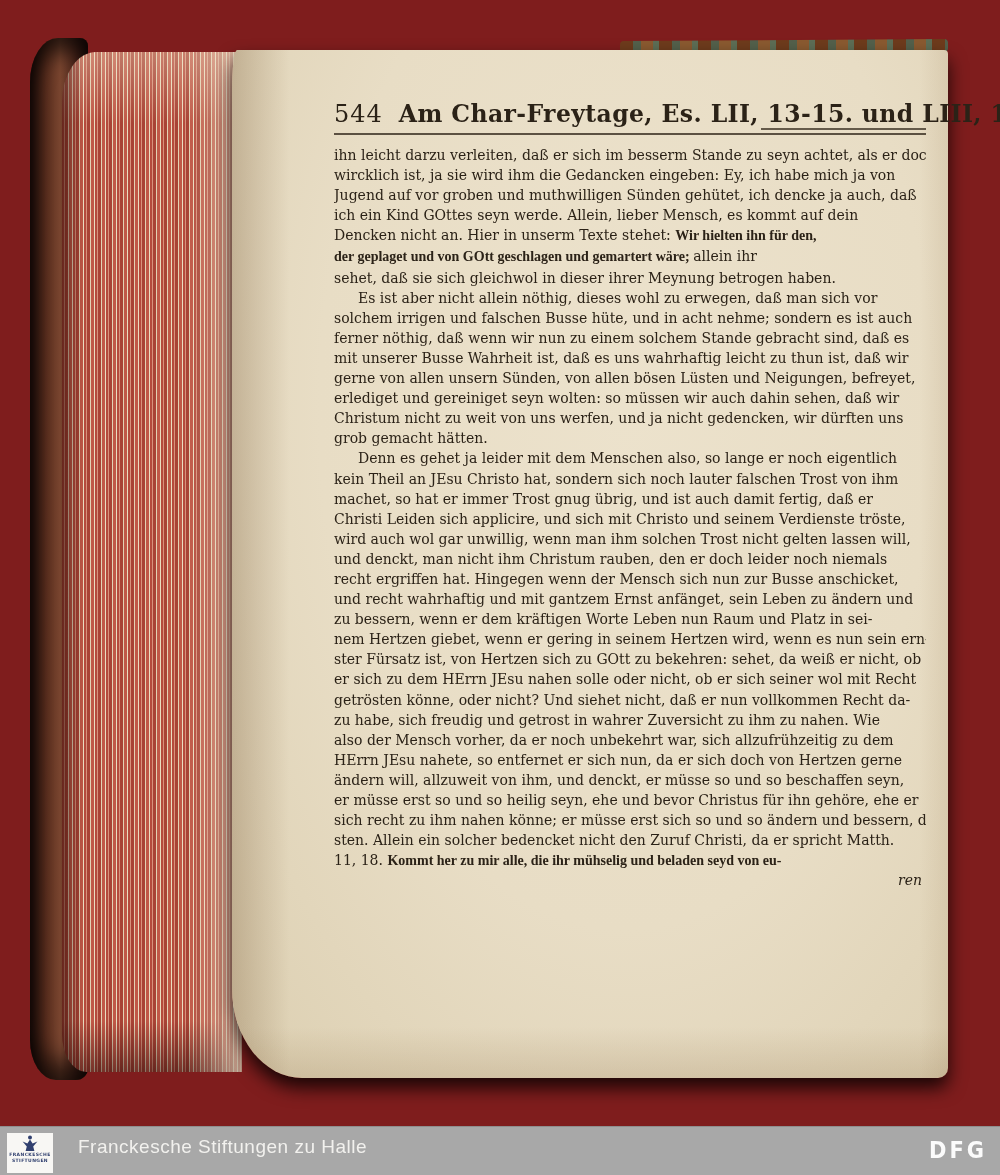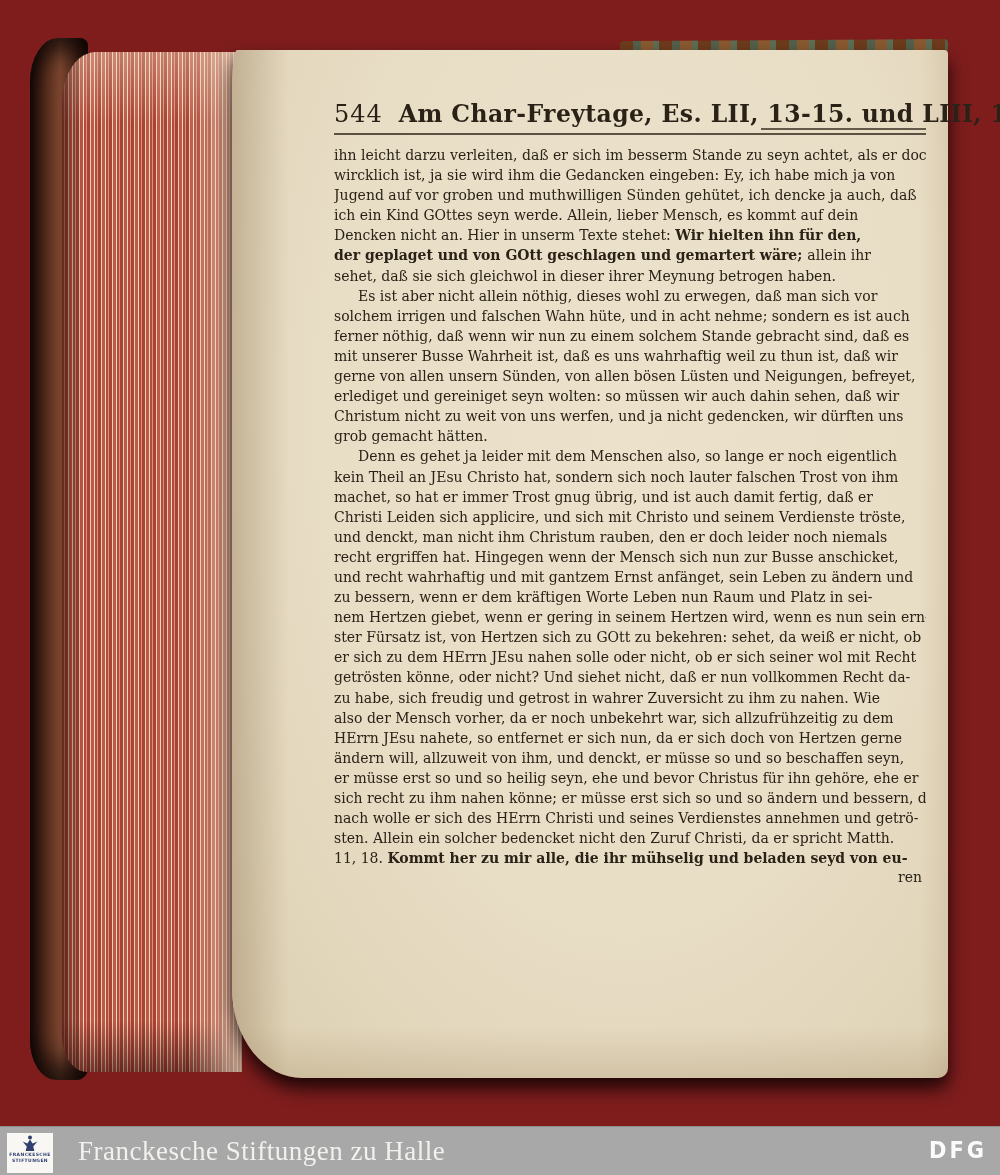--- a/index.html
+++ b/index.html
@@ -35,33 +35,33 @@
   .pg-header{display:flex;align-items:baseline;white-space:nowrap;color:var(--ink,#2b2217);}
   .pg-num{font-size:24px;letter-spacing:1px;margin-right:16px;}
   .pg-title{font-size:23.5px;font-weight:bold;letter-spacing:.4px;}
   .pg-rule{position:relative;border-bottom:2.5px solid rgba(44,34,22,.75);margin-top:5px;}
   .pg-rule::after{content:"";position:absolute;right:0;top:-5px;width:165px;
                   border-top:2.5px solid rgba(44,34,22,.7);}
 
   .pg-body{margin-top:10px;color:var(--ink,#2b2217);font-size:14px;line-height:20.1px;}
   .line{white-space:nowrap;overflow:hidden;}
   .line.indent{text-indent:24px;}
-  .b{font-weight:bold;}
-  .catchword{text-align:right;color:var(--ink,#2b2217);font-size:14px;margin-top:1px;padding-right:4px;}
+  .b{font-weight:bold;font-family:Liberation Serif, serif;}
+  .catchword{text-align:right;color:var(--ink,#2b2217);font-size:14px;margin-top:1px;padding-right:4px;font-style:italic;}
 
   
   .footer-bar{position:absolute;left:0;right:0;top:1126px;height:49px;background:var(--bar,#a8a8a8);
               border-top:1px solid #8f8f8f;}
   .logo-box{position:absolute;left:7px;top:1133px;width:46px;height:40px;background:#f8f7f4;
             display:flex;flex-direction:column;align-items:center;justify-content:flex-start;
             padding-top:2px;box-sizing:border-box;z-index:3;}
   .logo-line{font-family:"DejaVu Sans",sans-serif;font-size:4.5px;line-height:5.6px;font-weight:bold;
              color:var(--blue,#31406f);letter-spacing:.4px;}
   .inst{position:absolute;left:78px;top:1136px;color:#f2f1ee;z-index:3;
-        font-family:Liberation Serif, serif;font-size:27px;letter-spacing:.5px;}
+        font-family:Liberation Sans, sans-serif;font-size:19px;letter-spacing:.5px;}
   .dfg{position:absolute;right:13px;top:1138px;color:#fbfbfb;z-index:3;
        font-family:"DejaVu Sans",sans-serif;font-weight:900;font-size:21px;letter-spacing:3px;
        transform:scaleY(1.12);}
 </style>
 </head>
 <body>
 
 <div class="stage">
 
   <div class="spine"></div>
@@ -76,46 +76,46 @@
     <div class="pg-rule"></div>
     <div class="pg-body">
         <div class="line"><span>ihn leicht darzu verleiten, daß er sich im besserm Stande zu seyn achtet, als er doch</span></div>
         <div class="line"><span>wircklich ist, ja sie wird ihm die Gedancken eingeben: Ey, ich habe mich ja von</span></div>
         <div class="line"><span>Jugend auf vor groben und muthwilligen Sünden gehütet, ich dencke ja auch, daß</span></div>
         <div class="line"><span>ich ein Kind GOttes seyn werde.  Allein, lieber Mensch, es kommt auf dein</span></div>
         <div class="line"><span>Dencken nicht an.  Hier in unserm Texte stehet: </span><span class="b">Wir hielten ihn für den,</span></div>
         <div class="line"><span class="b">der geplaget und von GOtt geschlagen und gemartert wäre; </span><span>allein ihr</span></div>
         <div class="line"><span>sehet, daß sie sich gleichwol in dieser ihrer Meynung betrogen haben.</span></div>
         <div class="line indent"><span>Es ist aber nicht allein nöthig, dieses wohl zu erwegen, daß man sich vor</span></div>
-        <div class="line"><span>solchem irrigen und falschen Wahn hüte, und in acht nehme; sondern es ist auch</span></div>
+        <div class="line"><span>solchem irrigen und falschen Busse hüte, und in acht nehme; sondern es ist auch</span></div>
         <div class="line"><span>ferner nöthig, daß wenn wir nun zu einem solchem Stande gebracht sind, daß es</span></div>
-        <div class="line"><span>mit unserer Busse Wahrheit ist, daß es uns wahrhaftig weil zu thun ist, daß wir</span></div>
+        <div class="line"><span>mit unserer Busse Wahrheit ist, daß es uns wahrhaftig leicht zu thun ist, daß wir</span></div>
         <div class="line"><span>gerne von allen unsern Sünden, von allen bösen Lüsten und Neigungen, befreyet,</span></div>
         <div class="line"><span>erlediget und gereiniget seyn wolten: so müssen wir auch dahin sehen, daß wir</span></div>
         <div class="line"><span>Christum nicht zu weit von uns werfen, und ja nicht gedencken, wir dürften uns</span></div>
         <div class="line"><span>grob gemacht hätten.</span></div>
         <div class="line indent"><span>Denn es gehet ja leider mit dem Menschen also, so lange er noch eigentlich</span></div>
         <div class="line"><span>kein Theil an JEsu Christo hat, sondern sich noch lauter falschen Trost von ihm</span></div>
         <div class="line"><span>machet, so hat er immer Trost gnug übrig, und ist auch damit fertig, daß er</span></div>
         <div class="line"><span>Christi Leiden sich applicire, und sich mit Christo und seinem Verdienste tröste,</span></div>
+        <div class="line"><span>wird auch wol gar unwillig, wenn man ihm solchen Trost nicht gelten lassen will,</span></div>
         <div class="line"><span>und denckt, man nicht ihm Christum rauben, den er doch leider noch niemals</span></div>
         <div class="line"><span>recht ergriffen hat.  Hingegen wenn der Mensch sich nun zur Busse anschicket,</span></div>
         <div class="line"><span>und recht wahrhaftig und mit gantzem Ernst anfänget, sein Leben zu ändern und</span></div>
         <div class="line"><span>zu bessern, wenn er dem kräftigen Worte Leben nun Raum und Platz in sei-</span></div>
         <div class="line"><span>nem Hertzen giebet, wenn er gering in seinem Hertzen wird, wenn es nun sein ern-</span></div>
         <div class="line"><span>ster Fürsatz ist, von Hertzen sich zu GOtt zu bekehren: sehet, da weiß er nicht, ob</span></div>
         <div class="line"><span>er sich zu dem HErrn JEsu nahen solle oder nicht, ob er sich seiner wol mit Recht</span></div>
         <div class="line"><span>getrösten könne, oder nicht?  Und siehet nicht, daß er nun vollkommen Recht da-</span></div>
         <div class="line"><span>zu habe, sich freudig und getrost in wahrer Zuversicht zu ihm zu nahen.  Wie</span></div>
         <div class="line"><span>also der Mensch vorher, da er noch unbekehrt war, sich allzufrühzeitig zu dem</span></div>
         <div class="line"><span>HErrn JEsu nahete, so entfernet er sich nun, da er sich doch von Hertzen gerne</span></div>
         <div class="line"><span>ändern will, allzuweit von ihm, und denckt, er müsse so und so beschaffen seyn,</span></div>
         <div class="line"><span>er müsse erst so und so heilig seyn, ehe und bevor Christus für ihn gehöre, ehe er</span></div>
         <div class="line"><span>sich recht zu ihm nahen könne; er müsse erst sich so und so ändern und bessern, dar-</span></div>
-        <div class="line"><span>nach wolle er sich des HErrn Christi und seines Verdienstes annehmen und getrö-</span></div>
         <div class="line"><span>sten.  Allein ein solcher bedencket nicht den Zuruf Christi, da er spricht Matth.</span></div>
         <div class="line"><span>11, 18. </span><span class="b">Kommt her zu mir alle, die ihr mühselig und beladen seyd von eu-</span></div>
       </div>
     <div class="catchword">ren</div>
   </div>
 
   <div class="footer-bar"></div>
 
   <div class="logo-box">
     <svg width="20" height="17" viewBox="0 0 20 17">

